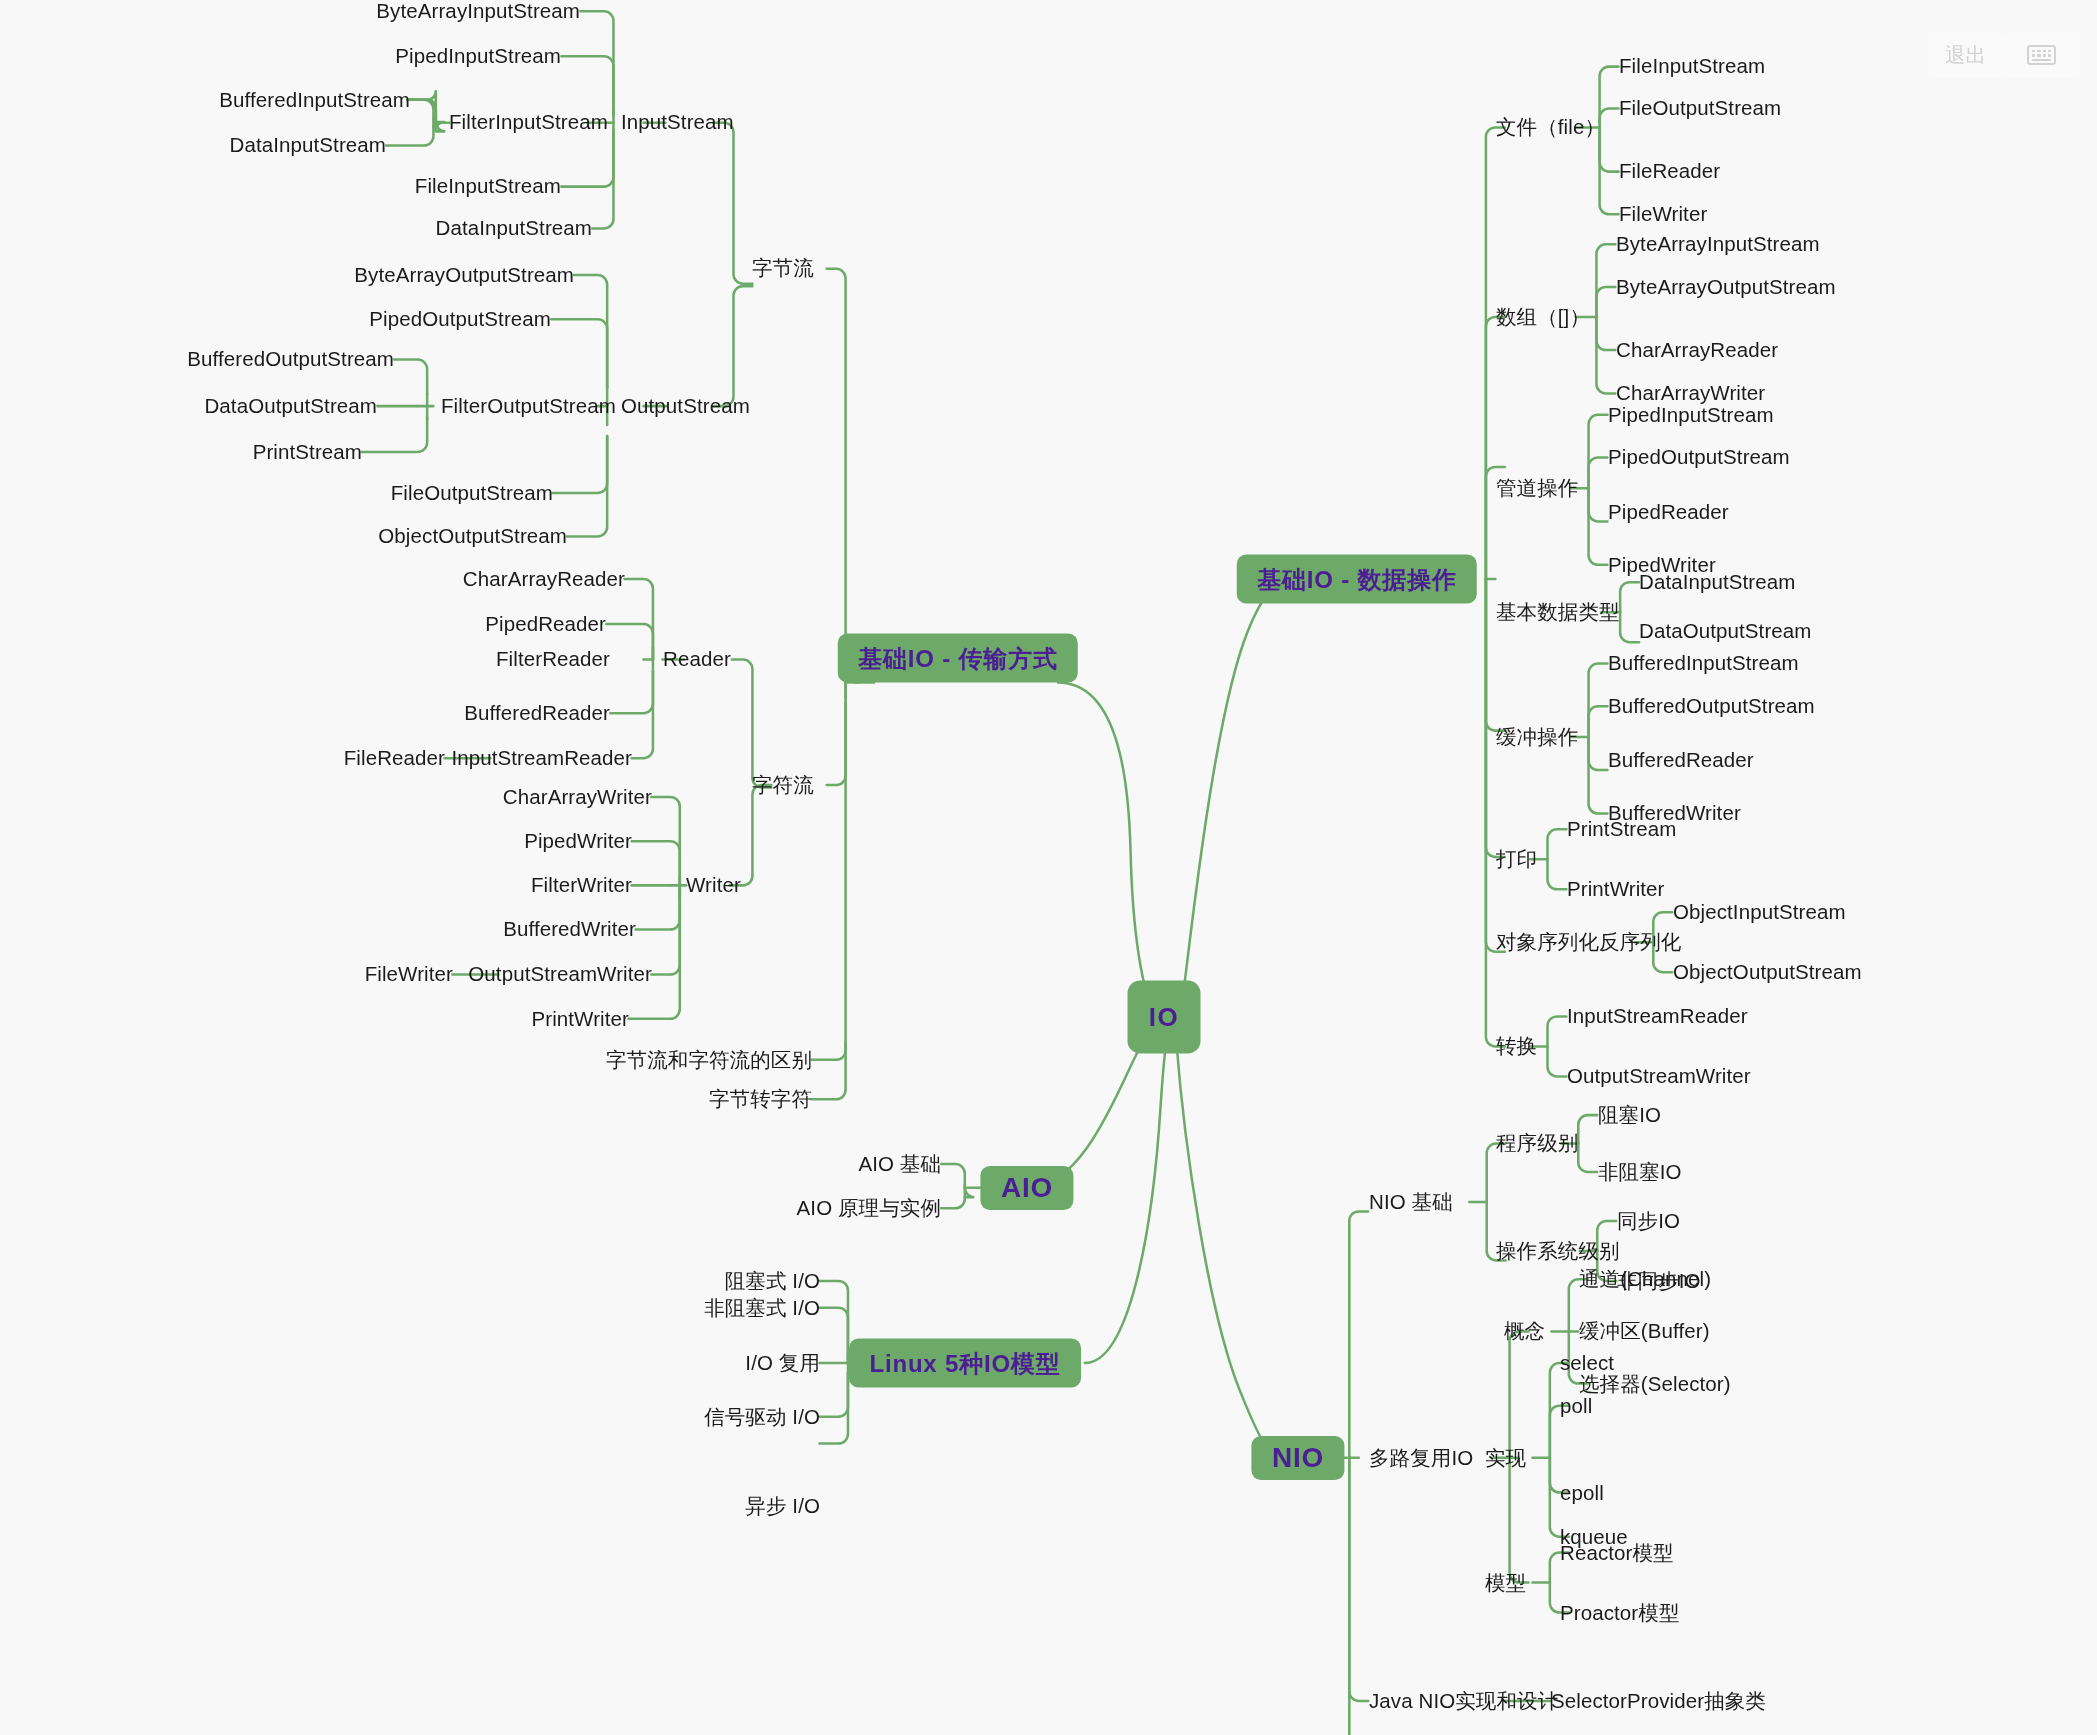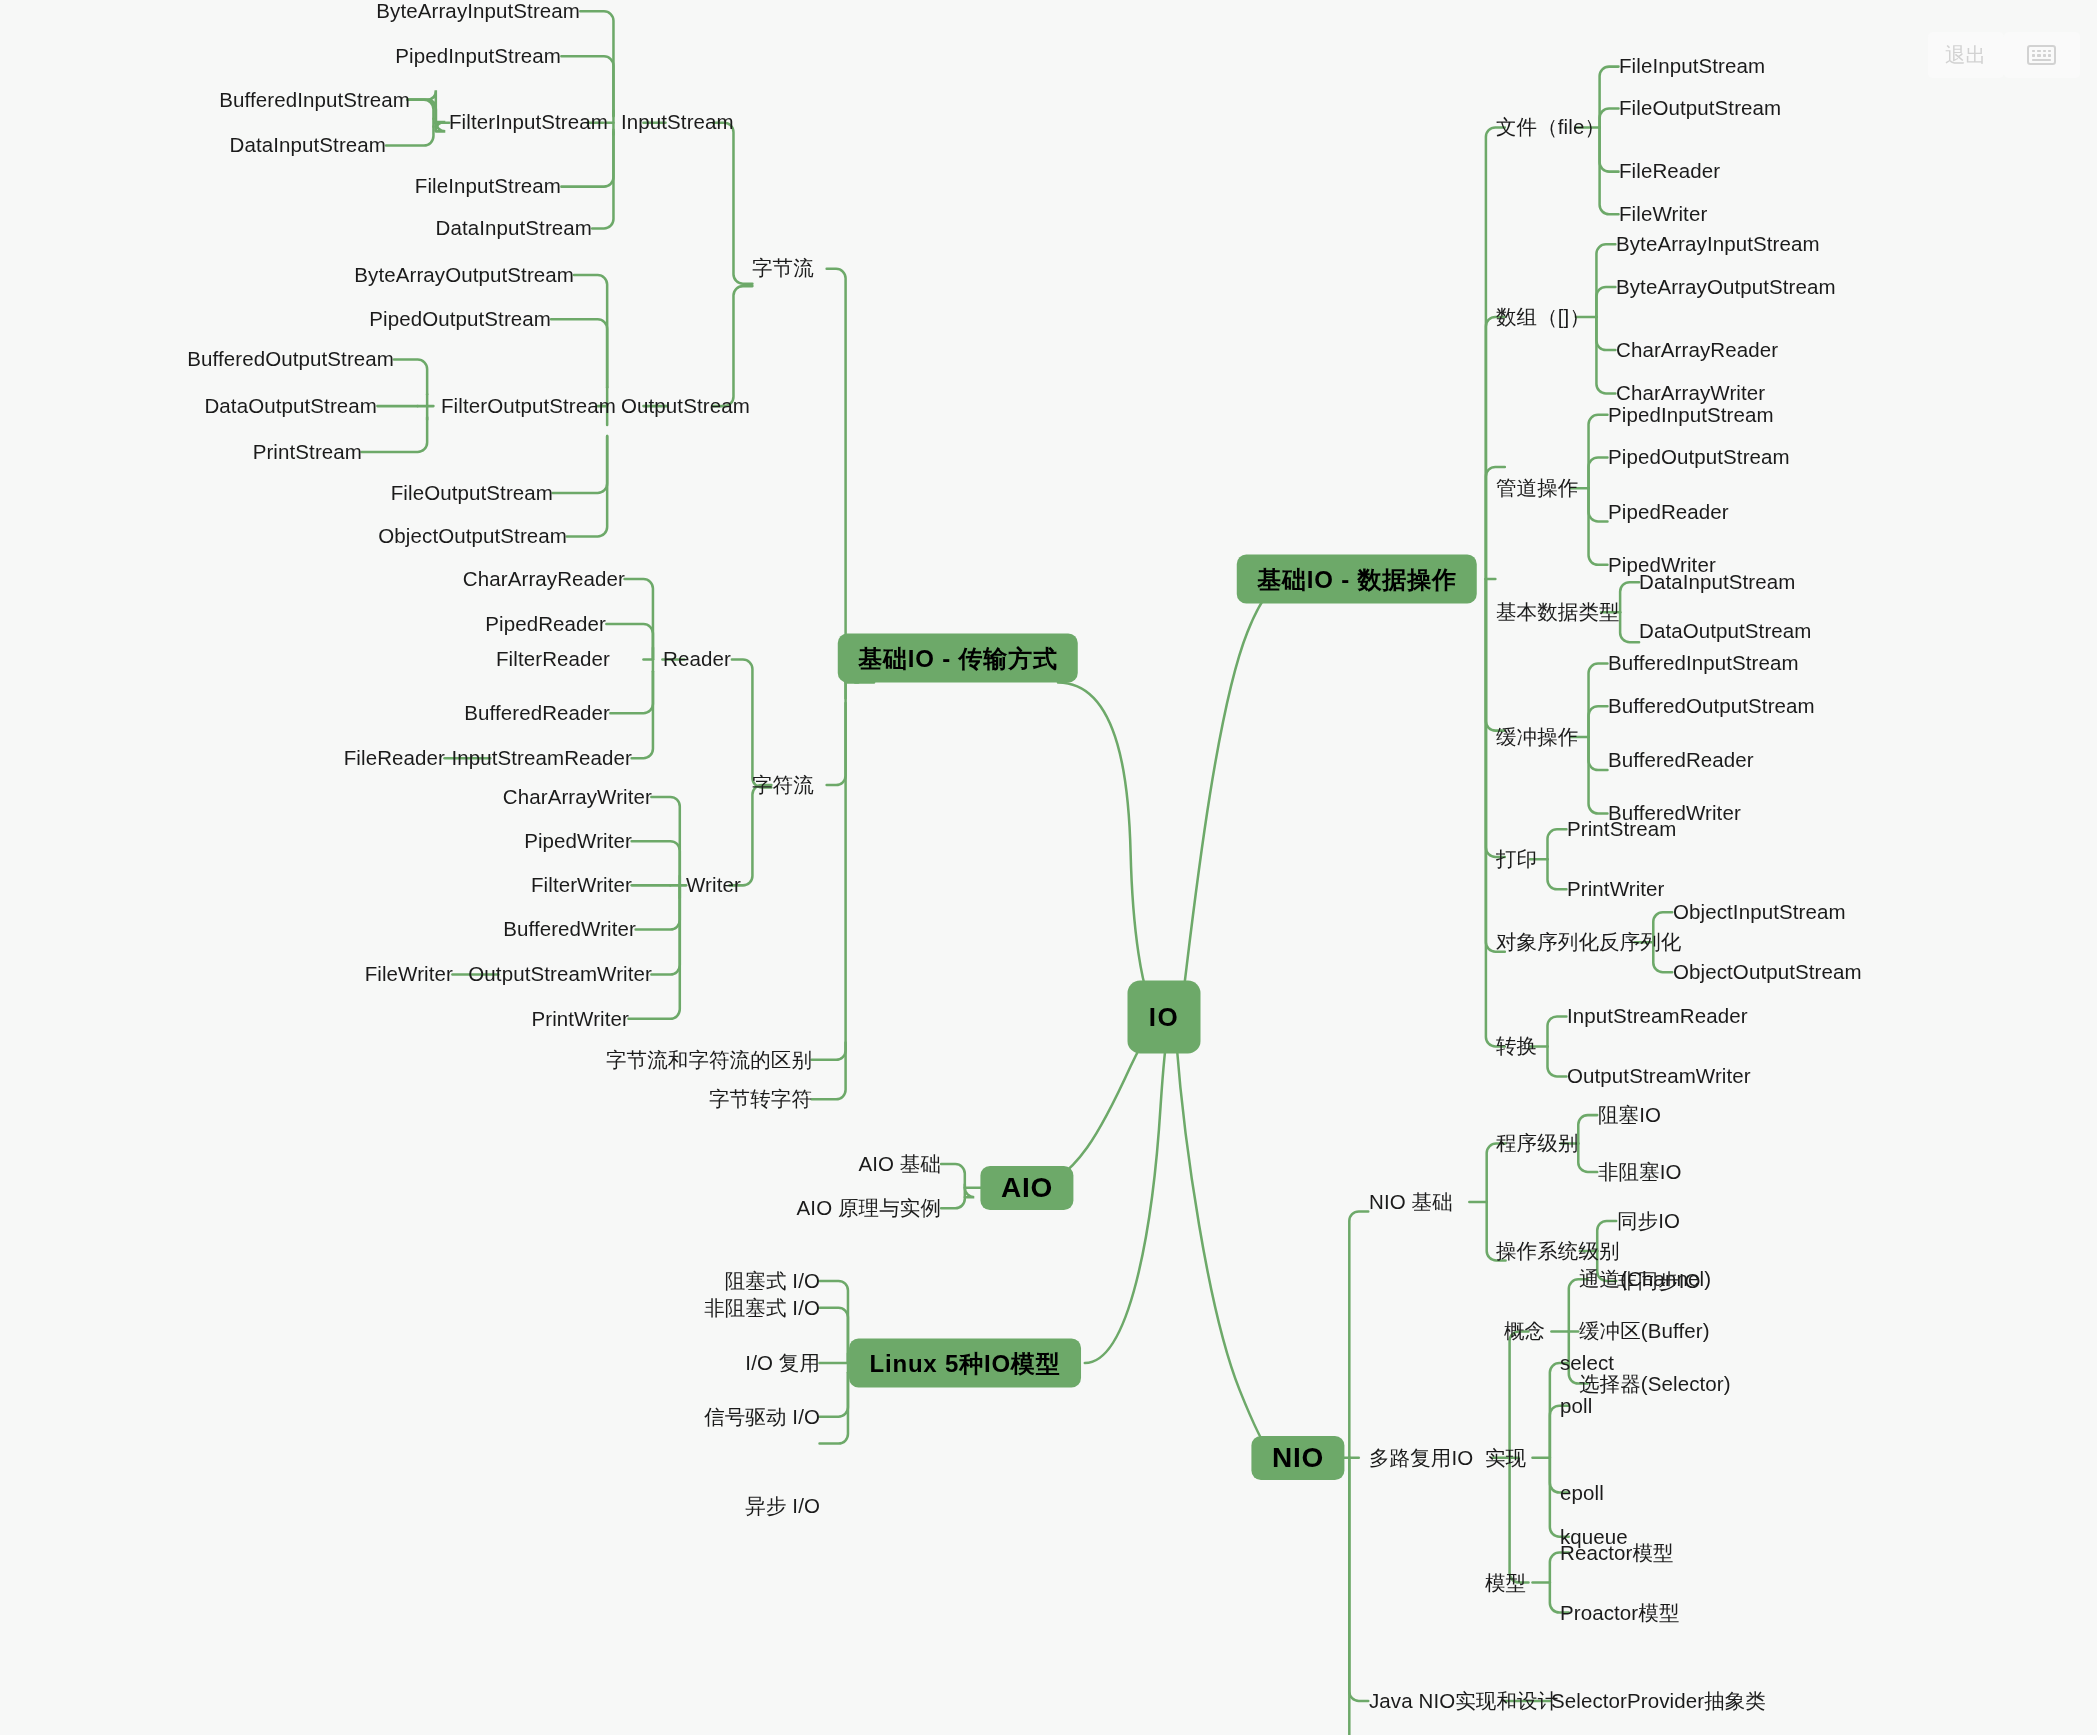--- a/index.html
+++ b/index.html
@@ -2,21 +2,21 @@
 <html style="font-size:12.6px"><head>
 <meta charset="utf-8">
 <style>
   html,body{margin:0;padding:0;background:#f7f8f7;}
   #root{position:relative;width:2097px;height:1736px;background:#f7f8f7;
         font-family:"Liberation Sans","DejaVu Sans",sans-serif;overflow:hidden;}
   #wires{position:absolute;left:0;top:0;width:2097px;height:1736px;pointer-events:none;}
   .node{position:absolute;white-space:nowrap;font-size:20.5px;color:#1b1b1b;
         line-height:1;transform:translateY(-50%);letter-spacing:0.1px;}
   .node.r{transform:translate(-100%,-50%);}
-  .box{position:absolute;white-space:nowrap;background:#6da969;color:#000000;
+  .box{position:absolute;white-space:nowrap;background:#6da969;color:#4c1d95;
        border-radius:9.5px;display:flex;align-items:center;justify-content:center;
        transform:translate(-50%,-50%);font-weight:600;letter-spacing:0.8px;text-align:center;}
   .box.big{font-size:24px;padding:0 20.5px;height:49px;}
   .box.root{font-size:26px;width:73px;height:73px;border-radius:12.6px;letter-spacing:1.6px;}
   .box.sm{font-size:28px;padding:0 20.5px;height:44px;}
   .topbar{position:absolute;right:17.4px;top:32px;display:flex;gap:0;align-items:center;}
   .tbtn{height:46px;min-width:76px;display:flex;align-items:center;justify-content:center;
         background:#fafafa;border-radius:4.7px;color:#d2d2d2;font-size:20.5px;}
   .kb{width:28.4px;height:20.5px;border:2px solid #d2d2d2;border-radius:3.2px;
       display:grid;grid-template-columns:repeat(4,1fr);grid-gap:2px;padding:3.2px 2.4px 2.4px;box-sizing:border-box;}

